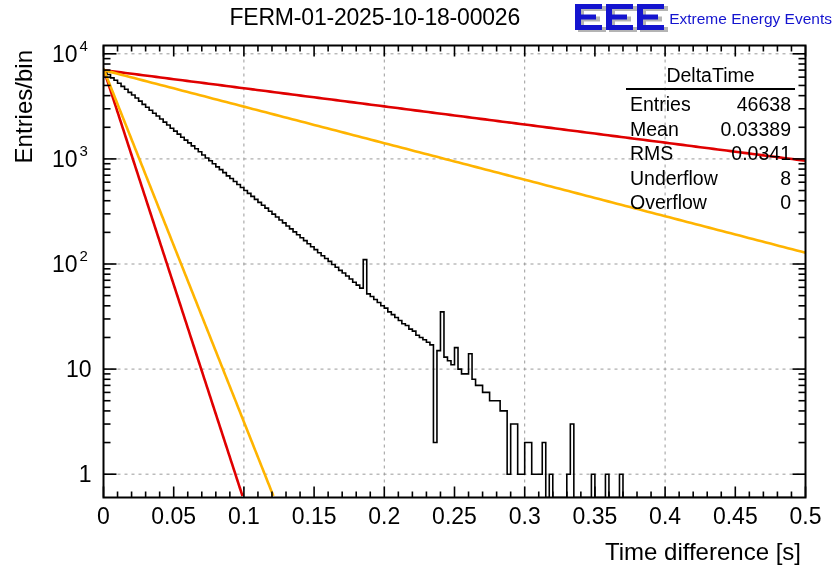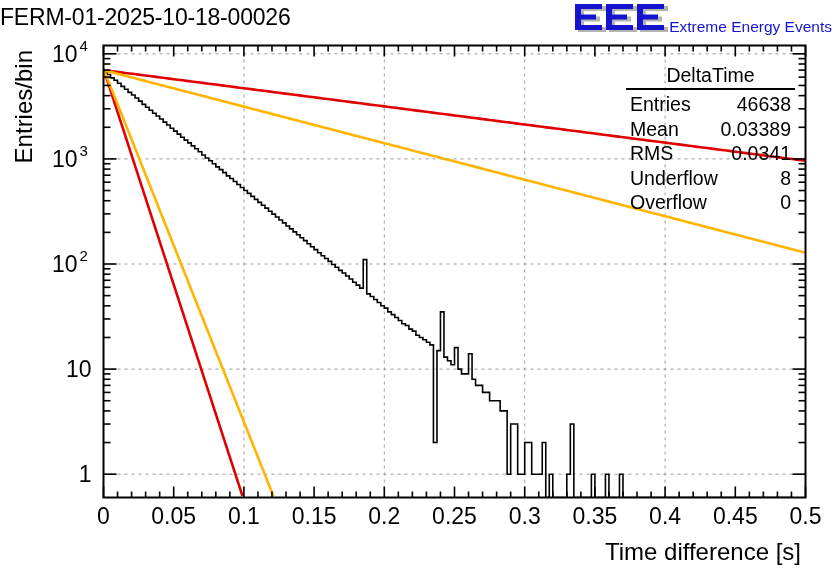--- a/index.html
+++ b/index.html
@@ -18,35 +18,35 @@
     position: relative;
     width: 836px;
     height: 572px;
     background: #ffffff;
   }
   .plot-title {
     position: absolute;
     left: 0;
     top: 4px;
     width: 520px;
-    text-align: left;
+    text-align: right;
     font-size: 23px;
     font-family: "Liberation Sans", sans-serif;
     color: #000000;
     letter-spacing: -0.2px;
     white-space: nowrap;
   }
   
   .logo-block {
     position: absolute;
     right: 4px;
     top: 2px;
     display: flex;
     flex-direction: row;
-    align-items: flex-end;
+    align-items: center;
   }
   .logo-eee {
     position: relative;
     width: 96px;
     height: 34px;
   }
   .logo-eee svg { display: block; }
   .logo-text {
     display: flex;
     flex-direction: column;

